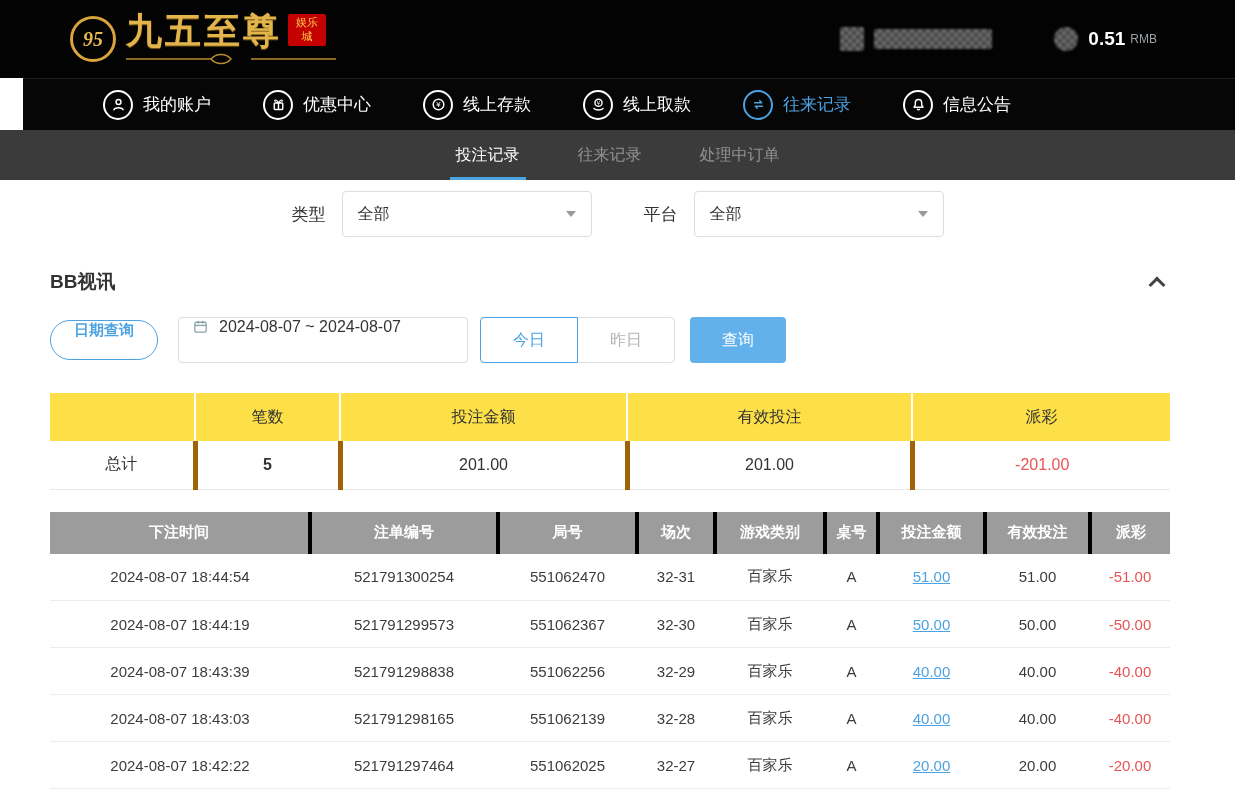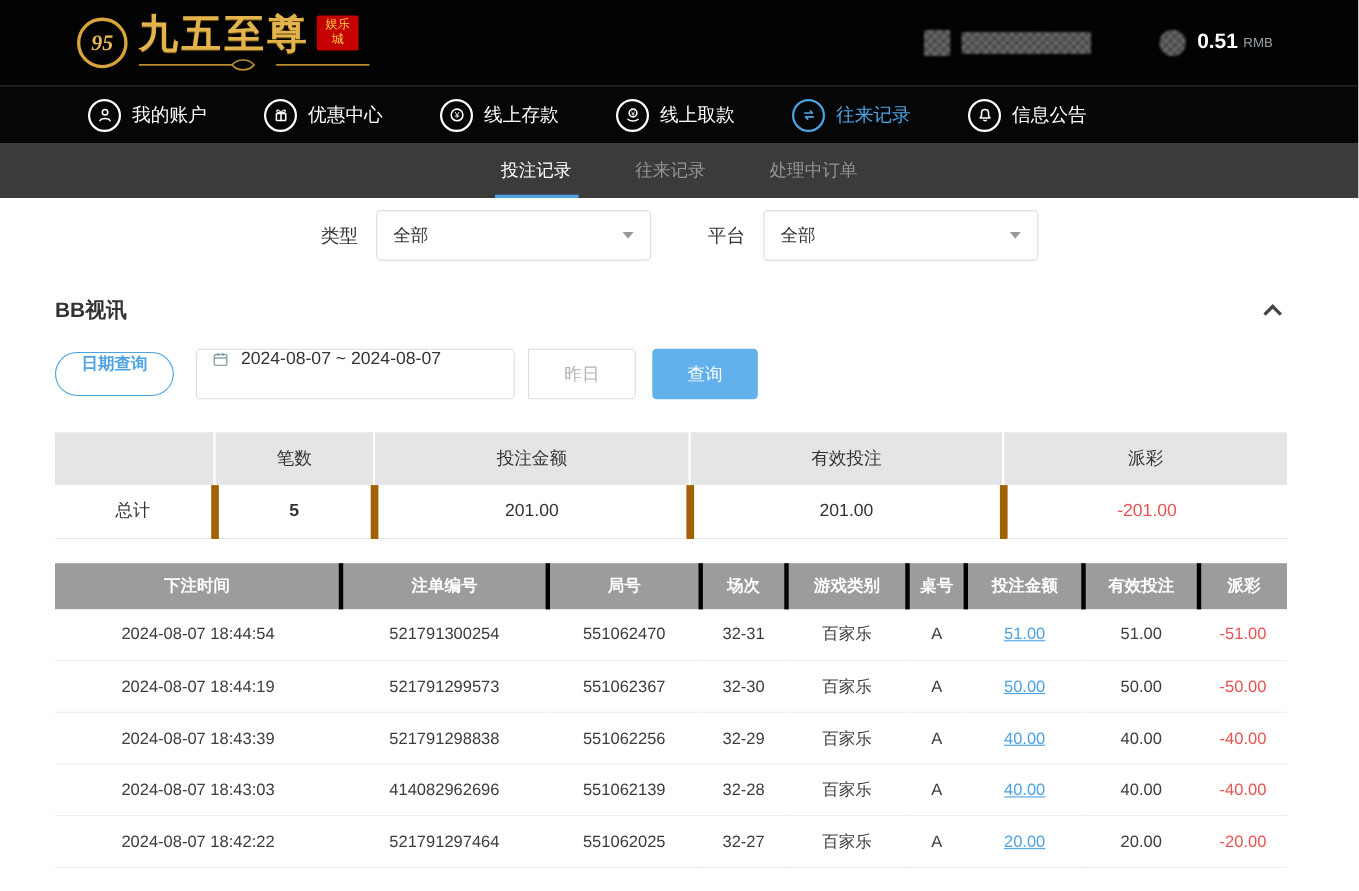--- a/index.html
+++ b/index.html
@@ -29,21 +29,21 @@
                      linear-gradient(45deg,#6b6b6b 25%,#474747 25%,#474747 75%,#6b6b6b 75%);
     background-size:8px 8px; background-position:0 0,4px 4px;
     filter:blur(1.2px); border-radius:2px; }
   .avatar-mosaic{ width:24px; height:24px; margin-right:10px; }
   .username-mosaic{ width:118px; height:20px; }
   .coin-mosaic{ width:24px; height:24px; border-radius:50%; margin-left:62px; margin-right:10px; }
   .balance-amount{ color:#ffffff; font-size:19px; font-weight:bold; }
   .balance-currency{ color:#98a0a8; font-size:12px; margin-left:5px; }
   
   .nav{ height:52px; background:#060606; border-top:1px solid #1c1c1c;
-    display:flex; align-items:center; padding-left:80px; gap:52px; }
+    display:flex; align-items:center; padding-left:80px; gap:52px;margin-left:23px; }
   .nav-item{ display:flex; align-items:center; gap:10px; color:#fff; font-size:17px; cursor:pointer; white-space:nowrap; }
   .nav-item.active{ color:#4da3e2; }
   .nav-icon{ width:30px; height:30px; border:2px solid currentColor; border-radius:50%;
     display:flex; align-items:center; justify-content:center; flex:none; }
   .nav-icon svg{ width:17px; height:17px; stroke:currentColor; fill:none; stroke-width:2; stroke-linecap:round; stroke-linejoin:round; }
   
   .subtabs{ height:50px; background:#3b3b3b; display:flex; justify-content:center; gap:46px; }
   .subtab{ display:flex; align-items:center; color:#929292; font-size:16px; position:relative; padding:0 6px; cursor:pointer; }
   .subtab.active{ color:#fff; }
   .subtab.active::after{ content:''; position:absolute; left:0; right:0; bottom:0; height:3px; background:#4da3e2; }
@@ -73,25 +73,25 @@
     font-size:16px; color:#b3b3b3; border:1px solid #ddd; background:#fff; cursor:pointer; }
   .seg + .seg{ margin-left:-1px; }
   .seg:first-child{ border-radius:4px 0 0 4px; }
   .seg:last-child{ border-radius:0 4px 4px 0; }
   .seg.active{ color:#4da3e2; border-color:#4da3e2; z-index:1; position:relative; }
   .search-btn{ margin-left:15px; width:96px; height:46px; background:#63b1ec; color:#fff; font-size:16px;
     border:none; border-radius:4px; cursor:pointer; display:flex; align-items:center; justify-content:center; }
   
   table{ border-collapse:collapse; table-layout:fixed; }
   .summary-table{ width:1120px; margin:30px 0 0 50px; }
-  .summary-table th{ background:#e5e5e5; height:48px; font-size:16px; font-weight:normal; color:#333;
+  .summary-table th{ background:#fde047; height:48px; font-size:16px; font-weight:normal; color:#333;
     border-right:2px solid #fff; text-align:center; }
   .summary-table th:last-child{ border-right:none; }
   .summary-table td{ height:48px; text-align:center; font-size:16px; color:#333;
-    border-bottom:1px solid #e6e6e6; border-right:7px solid #a16207; background:#fff; }
+    border-bottom:1px solid #e6e6e6; border-right:5px solid #a16207; background:#fff; }
   .summary-table td:last-child{ border-right:none; }
   .summary-table td.neg{ color:#e85454; }
   .summary-table td.count{ font-weight:bold; }
   .bet-table{ width:1120px; margin:22px 0 0 50px; }
   .bet-table th{ background:#9c9c9c; color:#fff; height:42px; font-size:15px; font-weight:bold;
     border-right:4px solid #000000; text-align:center; }
   .bet-table th:last-child{ border-right:none; }
   .bet-table td{ height:47px; text-align:center; font-size:15px; color:#3c3c3c;
     border-bottom:1px solid #ededed; background:#fff; }
   .bet-table td.col-payout{ color:#e85454; }
@@ -220,20 +220,23 @@
   <div class="date-box">
     <svg viewBox="0 0 24 24">
         <rect x="4" y="6" width="16" height="14" rx="2"></rect>
         <line x1="4" y1="10.5" x2="20" y2="10.5"></line>
         <line x1="9" y1="4" x2="9" y2="8"></line>
         <line x1="15" y1="4" x2="15" y2="8"></line>
       </svg>
     <span>2024-08-07 ~ 2024-08-07</span>
   </div>
   <div class="seg-group">
+    <div class="seg active">
+      <span>今日</span>
+    </div>
     <div class="seg">
       <span>昨日</span>
     </div>
   </div>
   <button class="search-btn">
     <span>查询</span>
   </button>
 </div>
 
 <table class="summary-table">
@@ -318,21 +321,21 @@
         <td class="col-round">551062256</td>
         <td class="col-session">32-29</td>
         <td class="col-game">百家乐</td>
         <td class="col-table">A</td>
         <td class="col-amount"><a class="amt-link">40.00</a></td>
         <td class="col-valid">40.00</td>
         <td class="col-payout">-40.00</td>
       </tr>
       <tr>
         <td class="col-time">2024-08-07 18:43:03</td>
-        <td class="col-id">414082962696</td>
+        <td class="col-id">521791298165</td>
         <td class="col-round">551062139</td>
         <td class="col-session">32-28</td>
         <td class="col-game">百家乐</td>
         <td class="col-table">A</td>
         <td class="col-amount"><a class="amt-link">40.00</a></td>
         <td class="col-valid">40.00</td>
         <td class="col-payout">-40.00</td>
       </tr>
       <tr>
         <td class="col-time">2024-08-07 18:42:22</td>

